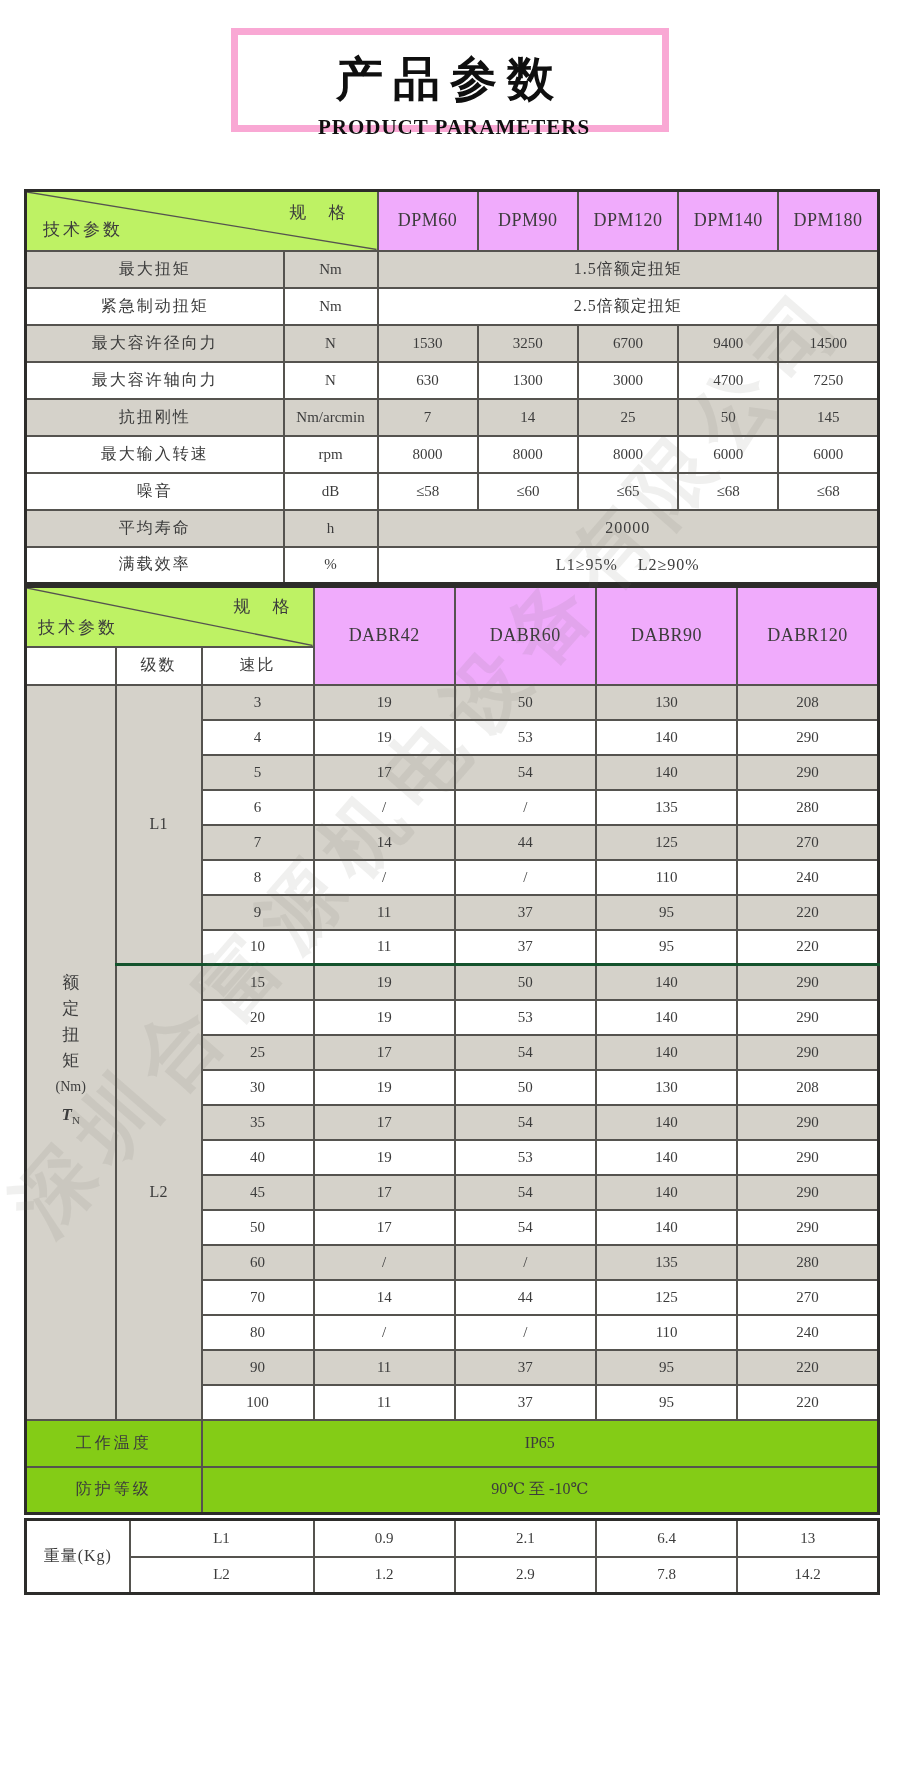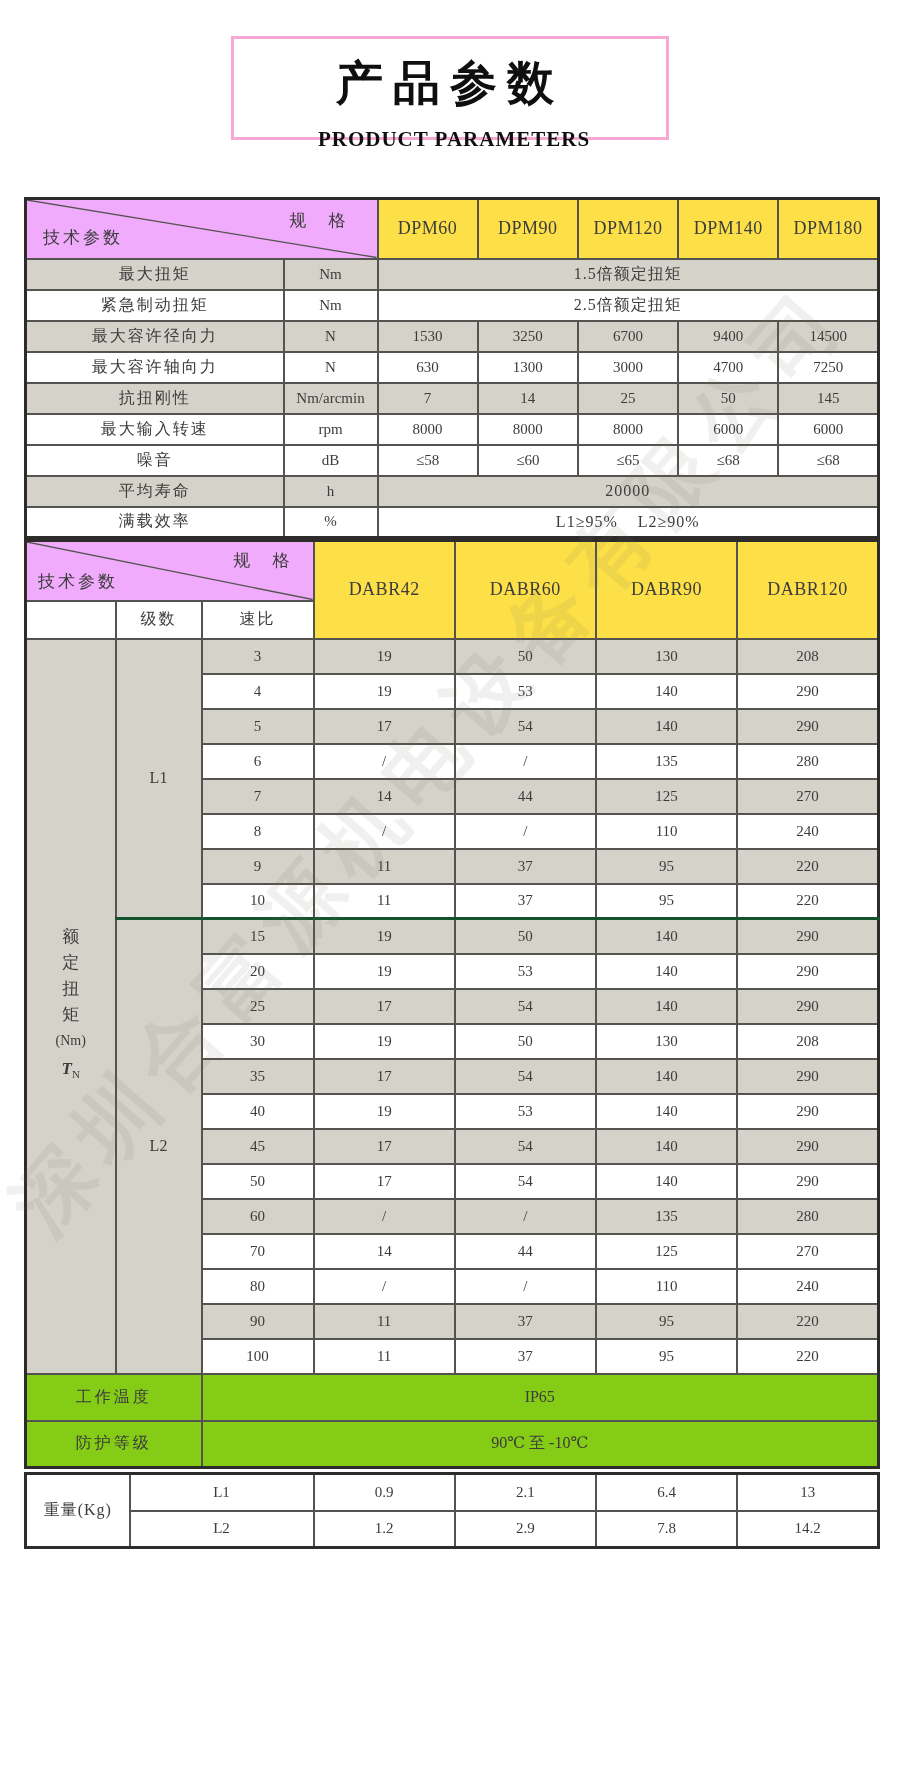--- a/index.html
+++ b/index.html
@@ -8,65 +8,65 @@
   .page{position:relative;width:900px;height:1766px;background:#fff;overflow:hidden;}
 
   .watermark{
     position:absolute;left:430px;top:760px;
     transform:translate(-50%,-50%) rotate(-49deg);
     font-size:80px;font-weight:bold;letter-spacing:14px;white-space:nowrap;
     color:rgba(112,106,97,0.10);z-index:6;pointer-events:none;
   }
 
   .title-box{
-    width:438px;height:104px;margin:36px auto 0;border:3px solid #f9a8d4;
+    width:438px;height:104px;margin:28px auto 0;border:7px solid #f9a8d4;
     position:relative;background:#fff;z-index:1;
   }
   .title{
     text-align:center;font-size:47px;font-weight:bold;color:#0f0f0f;
     letter-spacing:10px;margin-top:13px;
   }
   .subtitle{
     position:absolute;left:8px;right:0;bottom:-15px;text-align:center;
     font-size:21px;font-weight:bold;letter-spacing:1px;color:#0f0f0f;
   }
 
   table{
     border-collapse:collapse;table-layout:fixed;width:856px;margin-left:24px;
     position:relative;z-index:1;border:3px solid #2d2c2a;background:#fff;
   }
   td{
     border:2px solid #55534f;text-align:center;vertical-align:middle;
     font-size:16px;padding:0;overflow:hidden;
   }
   .t1{margin-top:57px;}
-  .t1 tr{height:31px;}
+  .t1 tr{height:37px;}
   .t1 tr.head{height:60px;}
   .t2 tr{height:35px;}
   .t2 tr.head{height:60px;}
   .t2 tr.subhead{height:38px;}
   .t2 tr.foot{height:47px;}
   .t3{margin-top:3px;}
   .t3 tr{height:37px;}
 
   tr.sh td{background:#d5d2ca;}
   td.biglabel{background:#fff;}
   td.stage{background:#d5d2ca;}
   tr.foot td{background:#84cc16;}
   tr.gs td{border-top:3px solid #14532d;}
 
-  td.corner{position:relative;background:#f0abfc;}
+  td.corner{position:relative;background:#bef264;}
   .diag{position:absolute;left:0;top:0;width:100%;height:100%;display:block;}
   .diag line{stroke:#55534f;stroke-width:1.3;vector-effect:non-scaling-stroke;}
   .cspec{position:absolute;top:9px;right:22px;font-size:17px;letter-spacing:9px;}
   .cparam{position:absolute;bottom:9px;left:16px;font-size:17px;letter-spacing:3px;}
   .t2 .cspec{top:7px;right:14px;}
   .t2 .cparam{bottom:7px;left:11px;}
 
-  td.colh{font-size:18px;background:#fde047;letter-spacing:0.5px;}
+  td.colh{font-size:18px;background:#f0abfc;letter-spacing:0.5px;}
   td.lbl{letter-spacing:2px;}
   td.unit{font-size:15px;}
   td.spanv{white-space:pre;letter-spacing:1px;}
   td.subh{letter-spacing:2px;background:#fff;}
   td.empty{background:#fff;}
   td.ratio,td.val{font-size:15px;}
   .vchars{line-height:26px;font-size:17px;}
   .vchars .vch{display:block;}
   .vunit{display:block;font-size:14px;letter-spacing:0;}
   .tn{display:block;margin-top:2px;}

